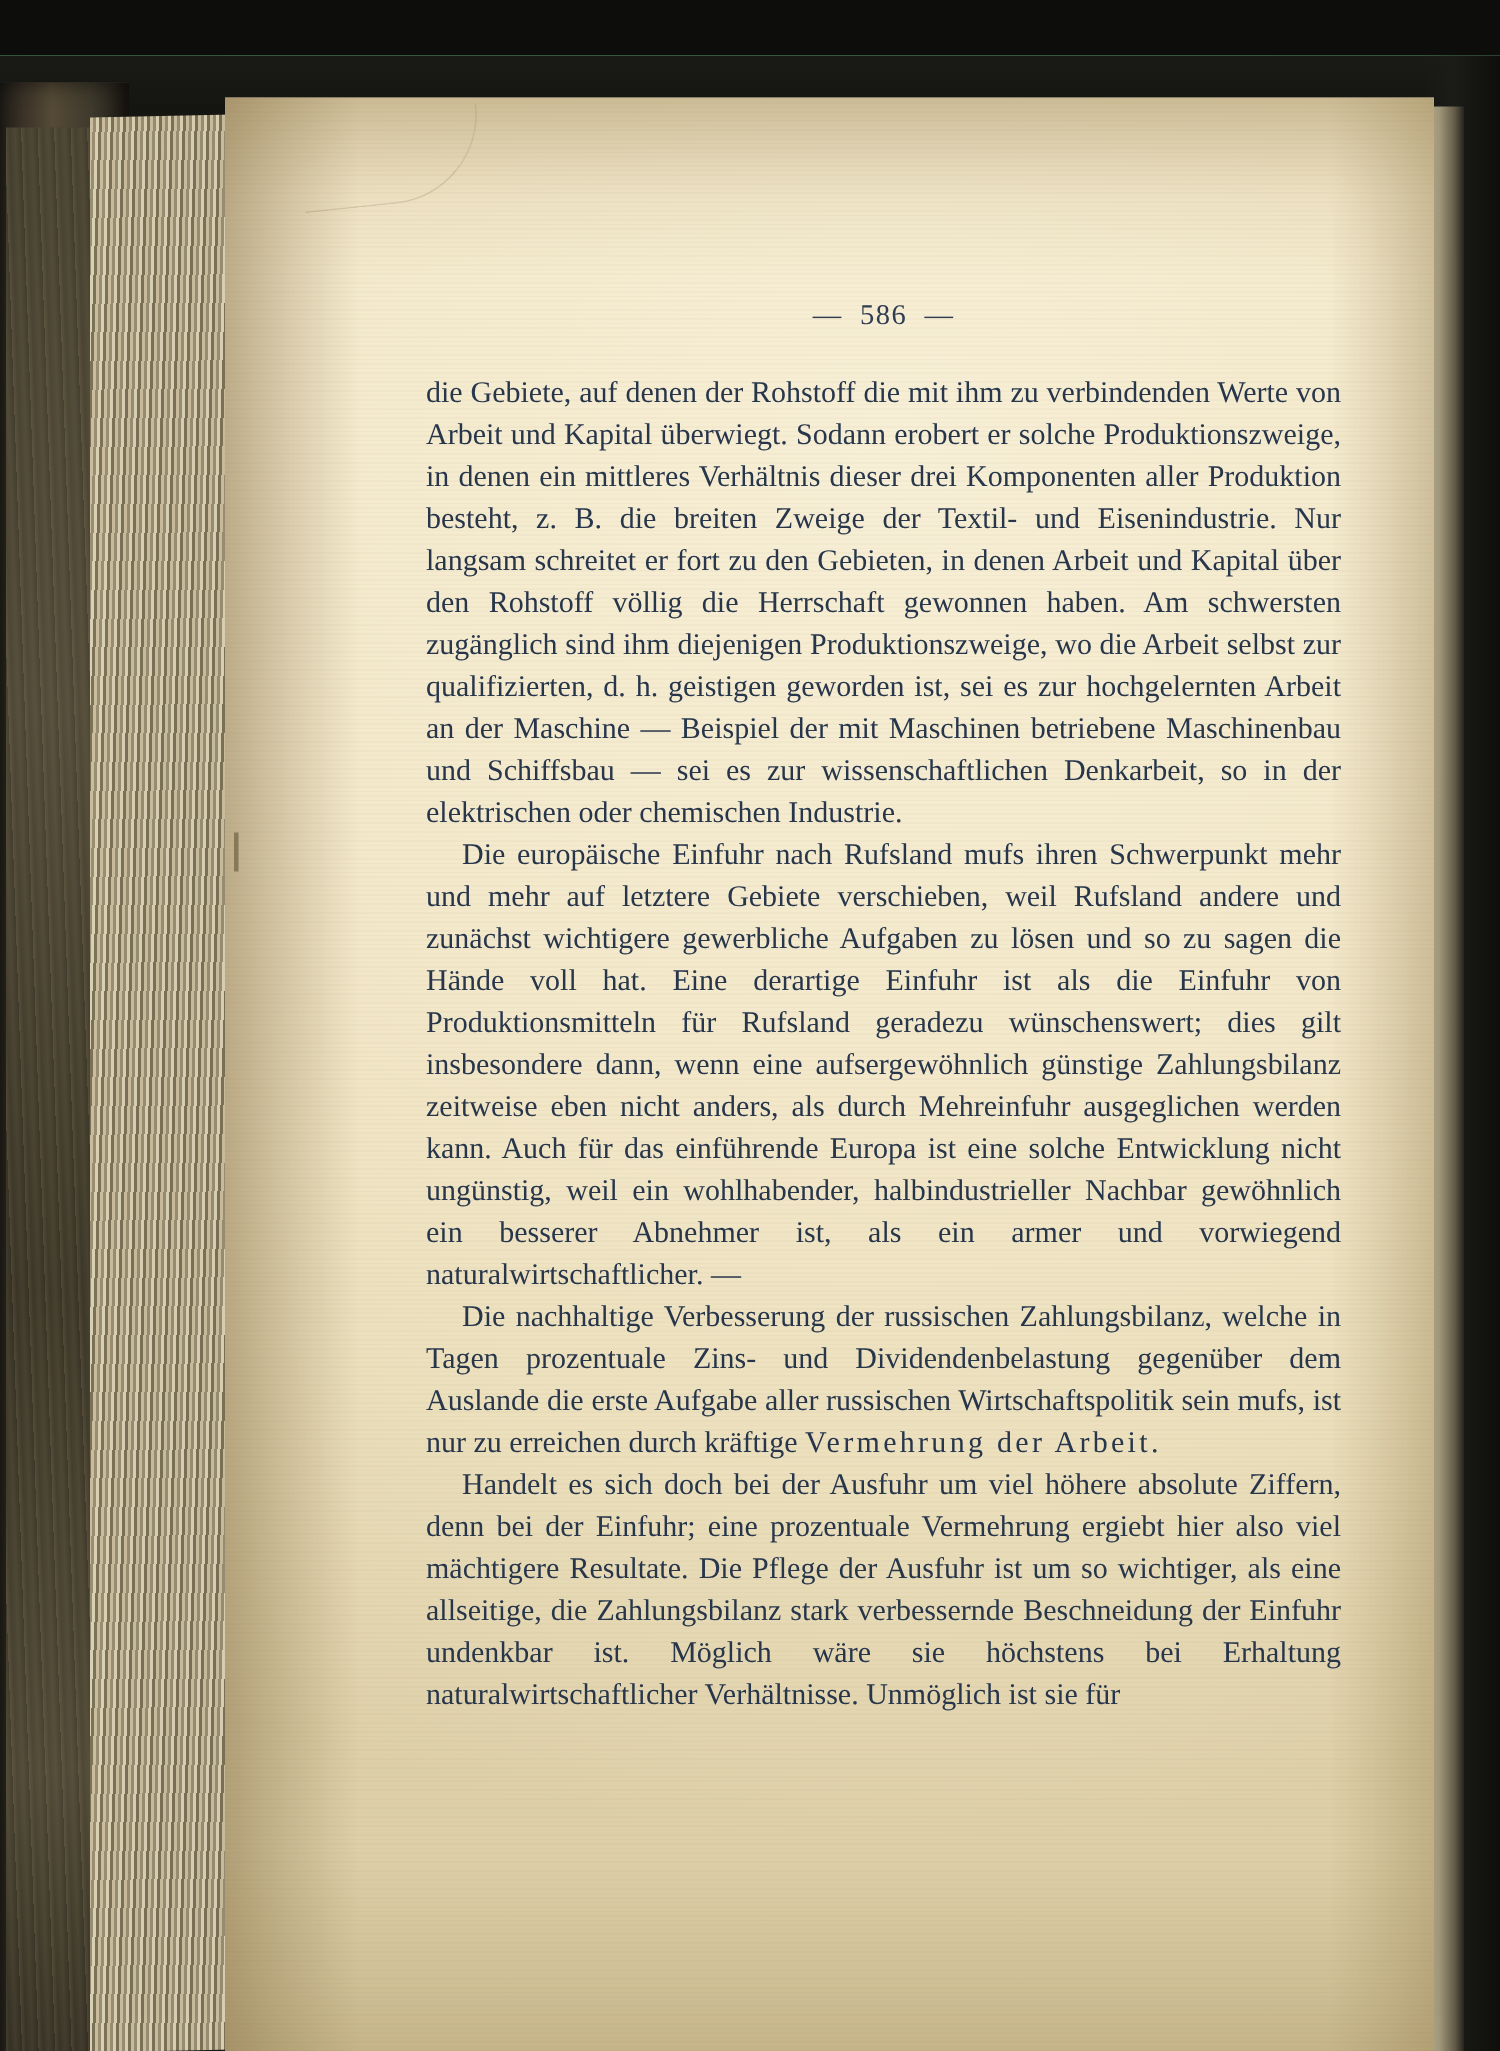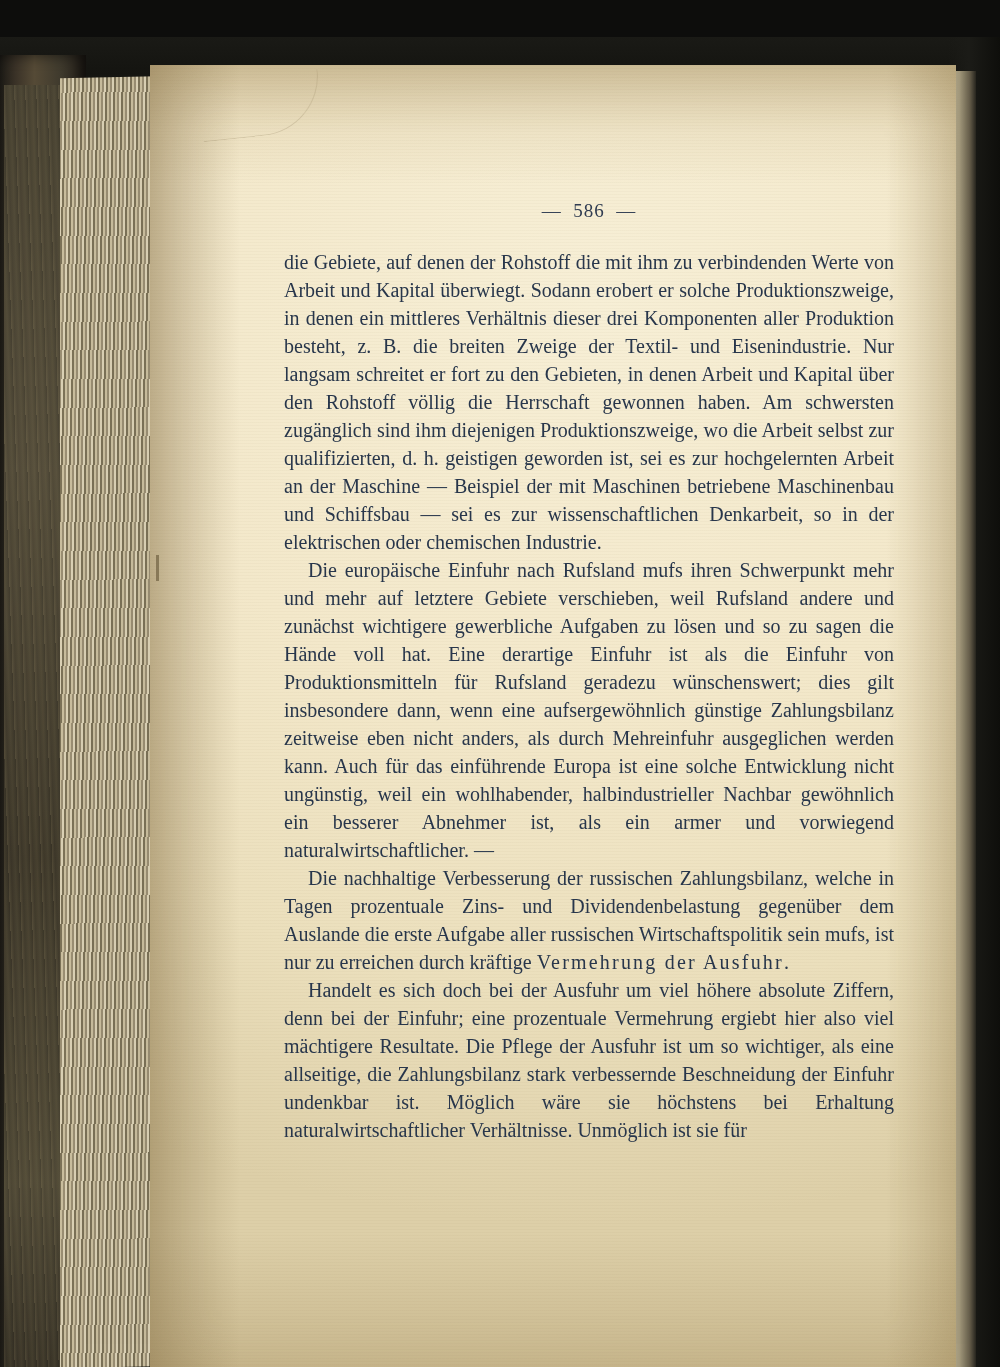--- a/index.html
+++ b/index.html
@@ -201,19 +201,19 @@
     <div class="page-grain"></div>
 
     <div class="textblock">
 
       <div class="folio">—  586  —</div>
 
       <p class="para">die Gebiete, auf denen der Rohstoff die mit ihm zu verbindenden Werte von Arbeit und Kapital überwiegt. Sodann erobert er solche Produktionszweige, in denen ein mittleres Verhältnis dieser drei Komponenten aller Produktion besteht, z. B. die breiten Zweige der Textil- und Eisenindustrie. Nur langsam schreitet er fort zu den Gebieten, in denen Arbeit und Kapital über den Rohstoff völlig die Herrschaft gewonnen haben. Am schwersten zugänglich sind ihm diejenigen Produktionszweige, wo die Arbeit selbst zur qualifizierten, d. h. geistigen geworden ist, sei es zur hochgelernten Arbeit an der Maschine — Beispiel der mit Maschinen betriebene Maschinenbau und Schiffsbau — sei es zur wissenschaftlichen Denkarbeit, so in der elektrischen oder chemischen Industrie.</p>
 
       <p class="para indent">Die europäische Einfuhr nach Rufsland mufs ihren Schwerpunkt mehr und mehr auf letztere Gebiete verschieben, weil Rufsland andere und zunächst wichtigere gewerbliche Aufgaben zu lösen und so zu sagen die Hände voll hat. Eine derartige Einfuhr ist als die Einfuhr von Produktionsmitteln für Rufsland geradezu wünschenswert; dies gilt insbesondere dann, wenn eine aufsergewöhnlich günstige Zahlungsbilanz zeitweise eben nicht anders, als durch Mehreinfuhr ausgeglichen werden kann. Auch für das einführende Europa ist eine solche Entwicklung nicht ungünstig, weil ein wohlhabender, halbindustrieller Nachbar gewöhnlich ein besserer Abnehmer ist, als ein armer und vorwiegend naturalwirtschaftlicher. —</p>
 
-      <p class="para indent"><span>Die nachhaltige Verbesserung der russischen Zahlungsbilanz, welche in Tagen prozentuale Zins- und Dividendenbelastung gegenüber dem Auslande die erste Aufgabe aller russischen Wirtschaftspolitik sein mufs, ist nur zu erreichen durch kräftige </span><span class="spaced">Vermehrung der Ausfuhr</span><span>.</span></p>
+      <p class="para indent"><span>Die nachhaltige Verbesserung der russischen Zahlungsbilanz, welche in Tagen prozentuale Zins- und Dividendenbelastung gegenüber dem Auslande die erste Aufgabe aller russischen Wirtschaftspolitik sein mufs, ist nur zu erreichen durch kräftige </span><span class="spaced">Vermehrung der Arbeit</span><span>.</span></p>
 
       <p class="para indent">Handelt es sich doch bei der Ausfuhr um viel höhere absolute Ziffern, denn bei der Einfuhr; eine prozentuale Vermehrung ergiebt hier also viel mächtigere Resultate. Die Pflege der Ausfuhr ist um so wichtiger, als eine allseitige, die Zahlungsbilanz stark verbessernde Beschneidung der Einfuhr undenkbar ist. Möglich wäre sie höchstens bei Erhaltung naturalwirtschaftlicher Verhältnisse. Unmöglich ist sie für</p>
 
     </div>
   </div>
 </div>
 
 </body></html>

